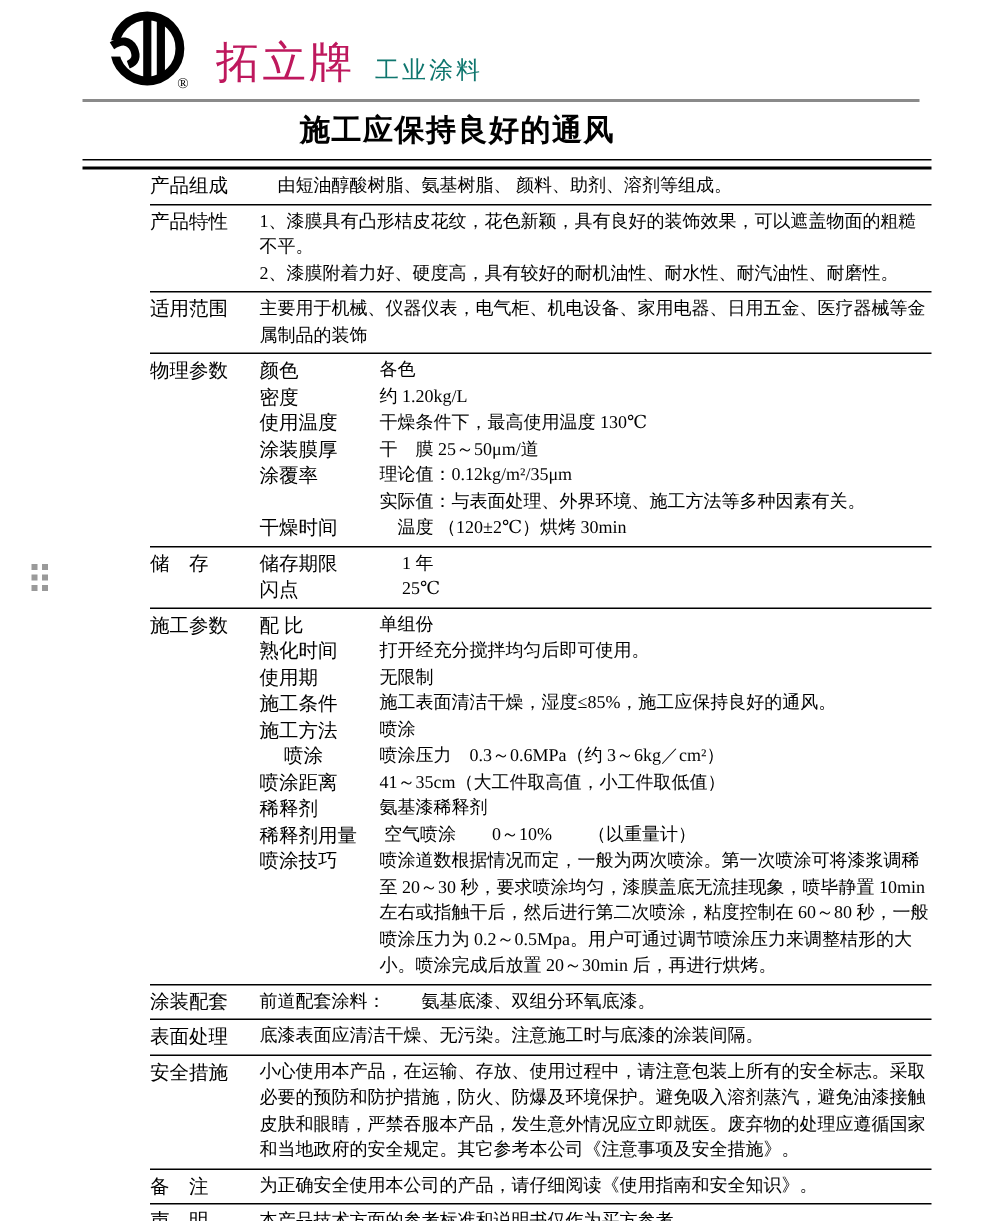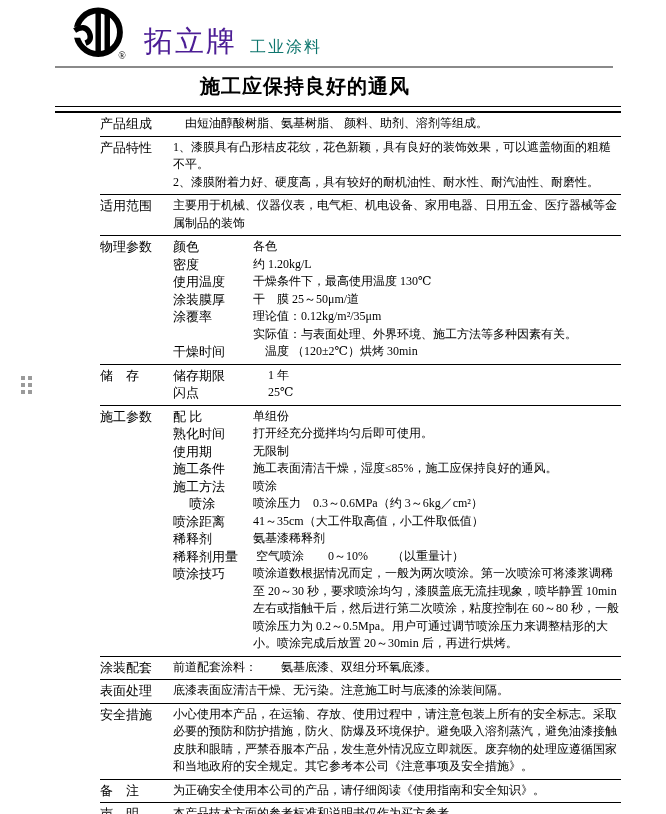--- a/index.html
+++ b/index.html
@@ -5,21 +5,21 @@
   html,body { margin:0; padding:0; }
   body {
     width:666px; height:814px; background:#ffffff; color:#000;
     font-family:"Liberation Serif","DejaVu Serif",serif;
     position:relative; overflow:hidden;
   }
   .page { position:absolute; inset:0; }
 
   
   .logo { position:absolute; left:70px; top:6px; width:60px; height:58px; }
-  .brand { position:absolute; left:144px; top:22px; font-size:29px; letter-spacing:2px; color:#4c1d95; }
+  .brand { position:absolute; left:144px; top:22px; font-size:29px; letter-spacing:2px; color:#be185d; }
   .brand-sub { position:absolute; left:250px; top:37px; font-size:16px; letter-spacing:2px; color:#0f766e; }
   .header-rule { position:absolute; left:55px; top:66px; width:558px; height:2px; background:#8a8a8a; }
   .doc-title { position:absolute; left:55px; top:73px; width:500px; text-align:center;
     font-size:20px; font-weight:bold; letter-spacing:1px; }
 
   
   .sheet { position:absolute; left:55px; top:106px; width:566px; box-sizing:border-box; }
   .rule-double { height:4px; border-top:1.5px solid #000; border-bottom:2px solid #000; }
   .sect { display:flex; border-bottom:1.5px solid #000; padding:2px 0 3px 0;margin-left:45px; }
   .sect.last { border-bottom:none; }

